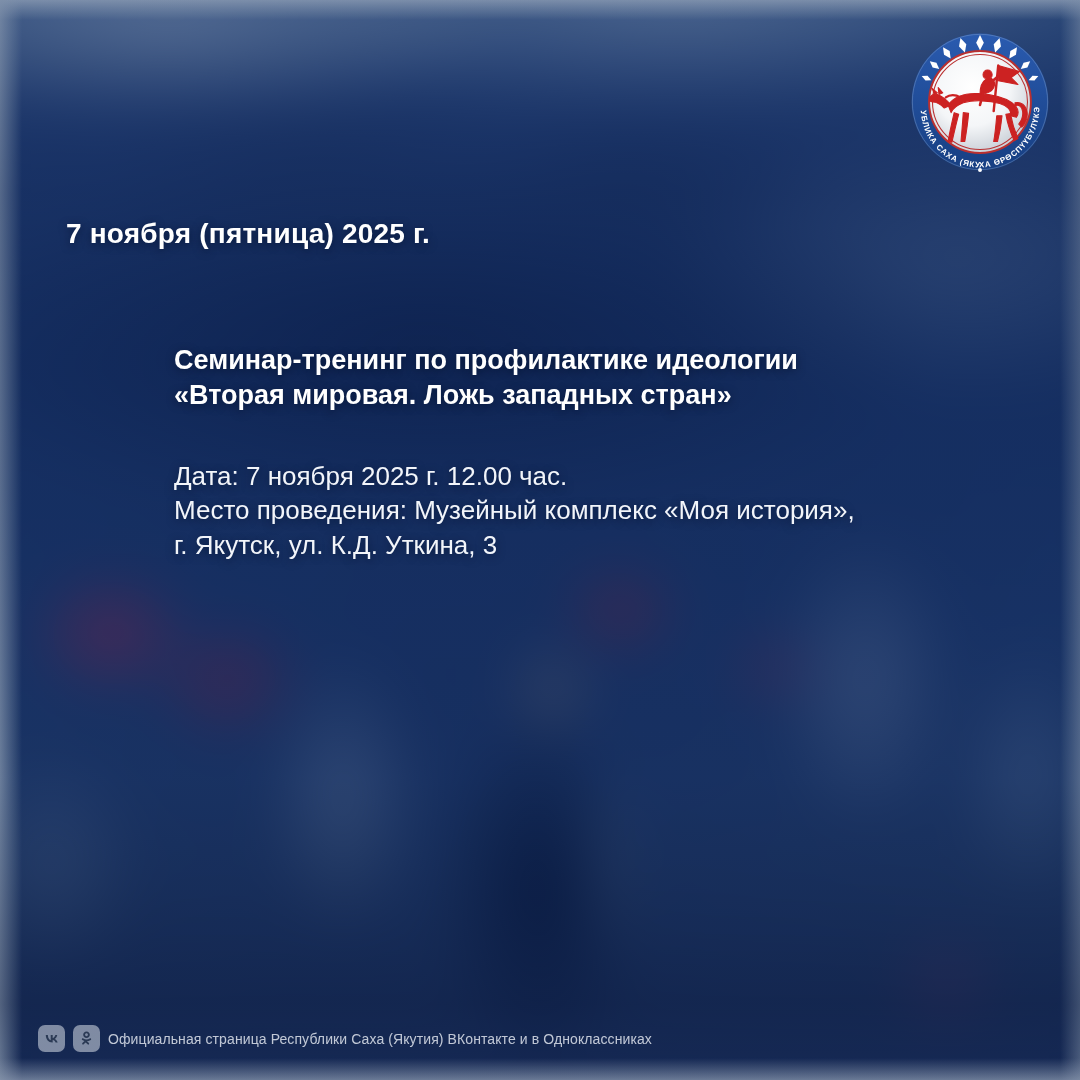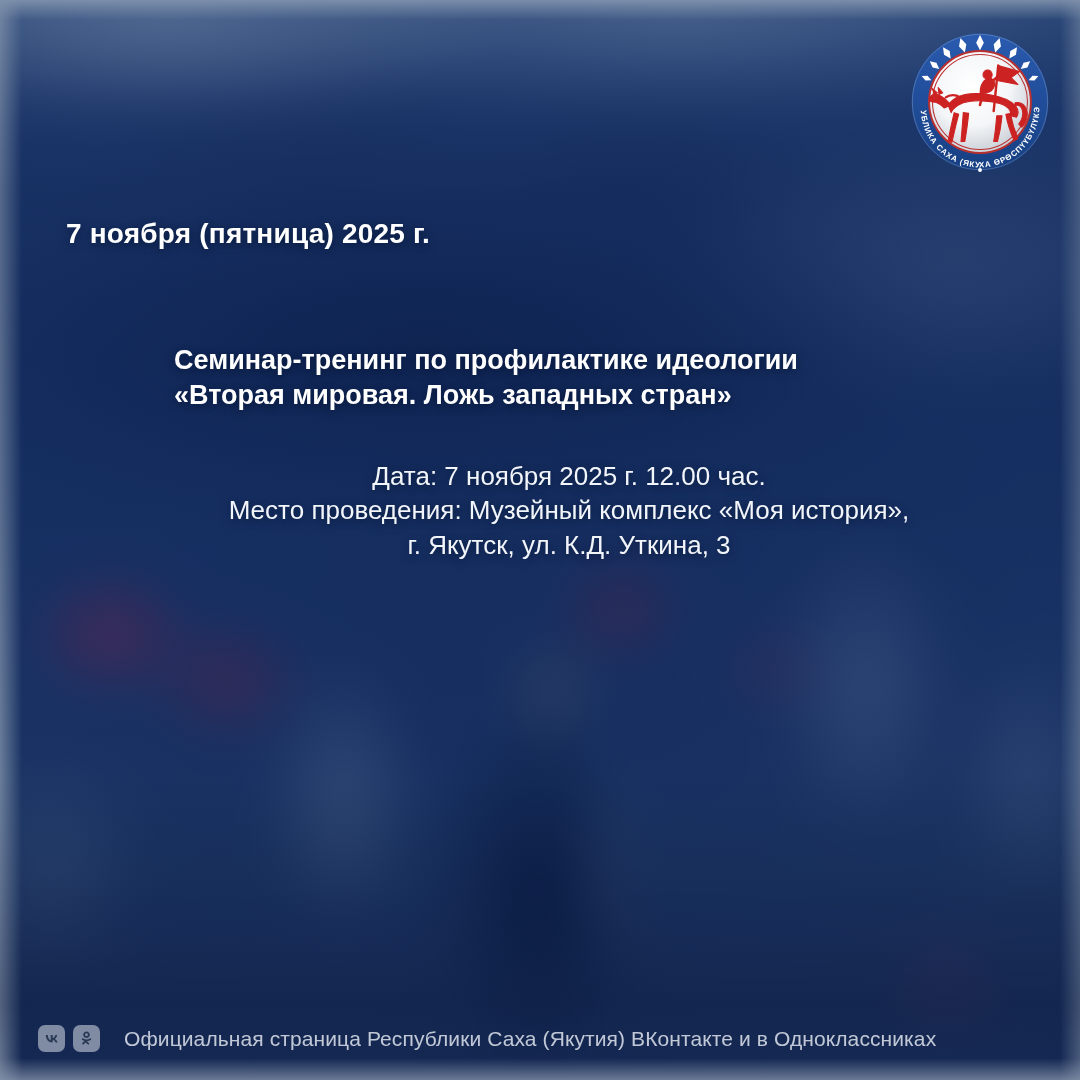--- a/index.html
+++ b/index.html
@@ -133,21 +133,21 @@
   .event-title .line { display: block; white-space: nowrap; }
 
   .event-details {
     margin: 45px 0 0 0;
     font-size: 26px;
     font-weight: normal;
     line-height: 1.33;
     color: #f2f5fa;
     text-shadow: 0 2px 8px rgba(4,14,38,.58);
   }
-  .event-details .line { display: block; white-space: nowrap; text-align: center; }
+  .event-details .line { display: block; white-space: nowrap; }
 
   
   .footer {
     position: absolute;
     left: 38px;
     bottom: 28px;
     display: flex;
     align-items: center;
     gap: 8px;
   }
@@ -156,22 +156,22 @@
     height: 27px;
     border-radius: 7px;
     background: rgba(226,232,240,.52);
     display: flex;
     align-items: center;
     justify-content: center;
     flex: 0 0 auto;
   }
   .social-badge svg { display: block; }
   .footer-text {
-    margin-left: 16px;
-    font-size: 21px;
+    margin-left: 0;
+    font-size: 14px;
     color: rgba(236,240,248,.80);
     white-space: nowrap;
     letter-spacing: .1px;
   }
 </style>
 </head>
 <body>
 
 <div class="poster">
 

